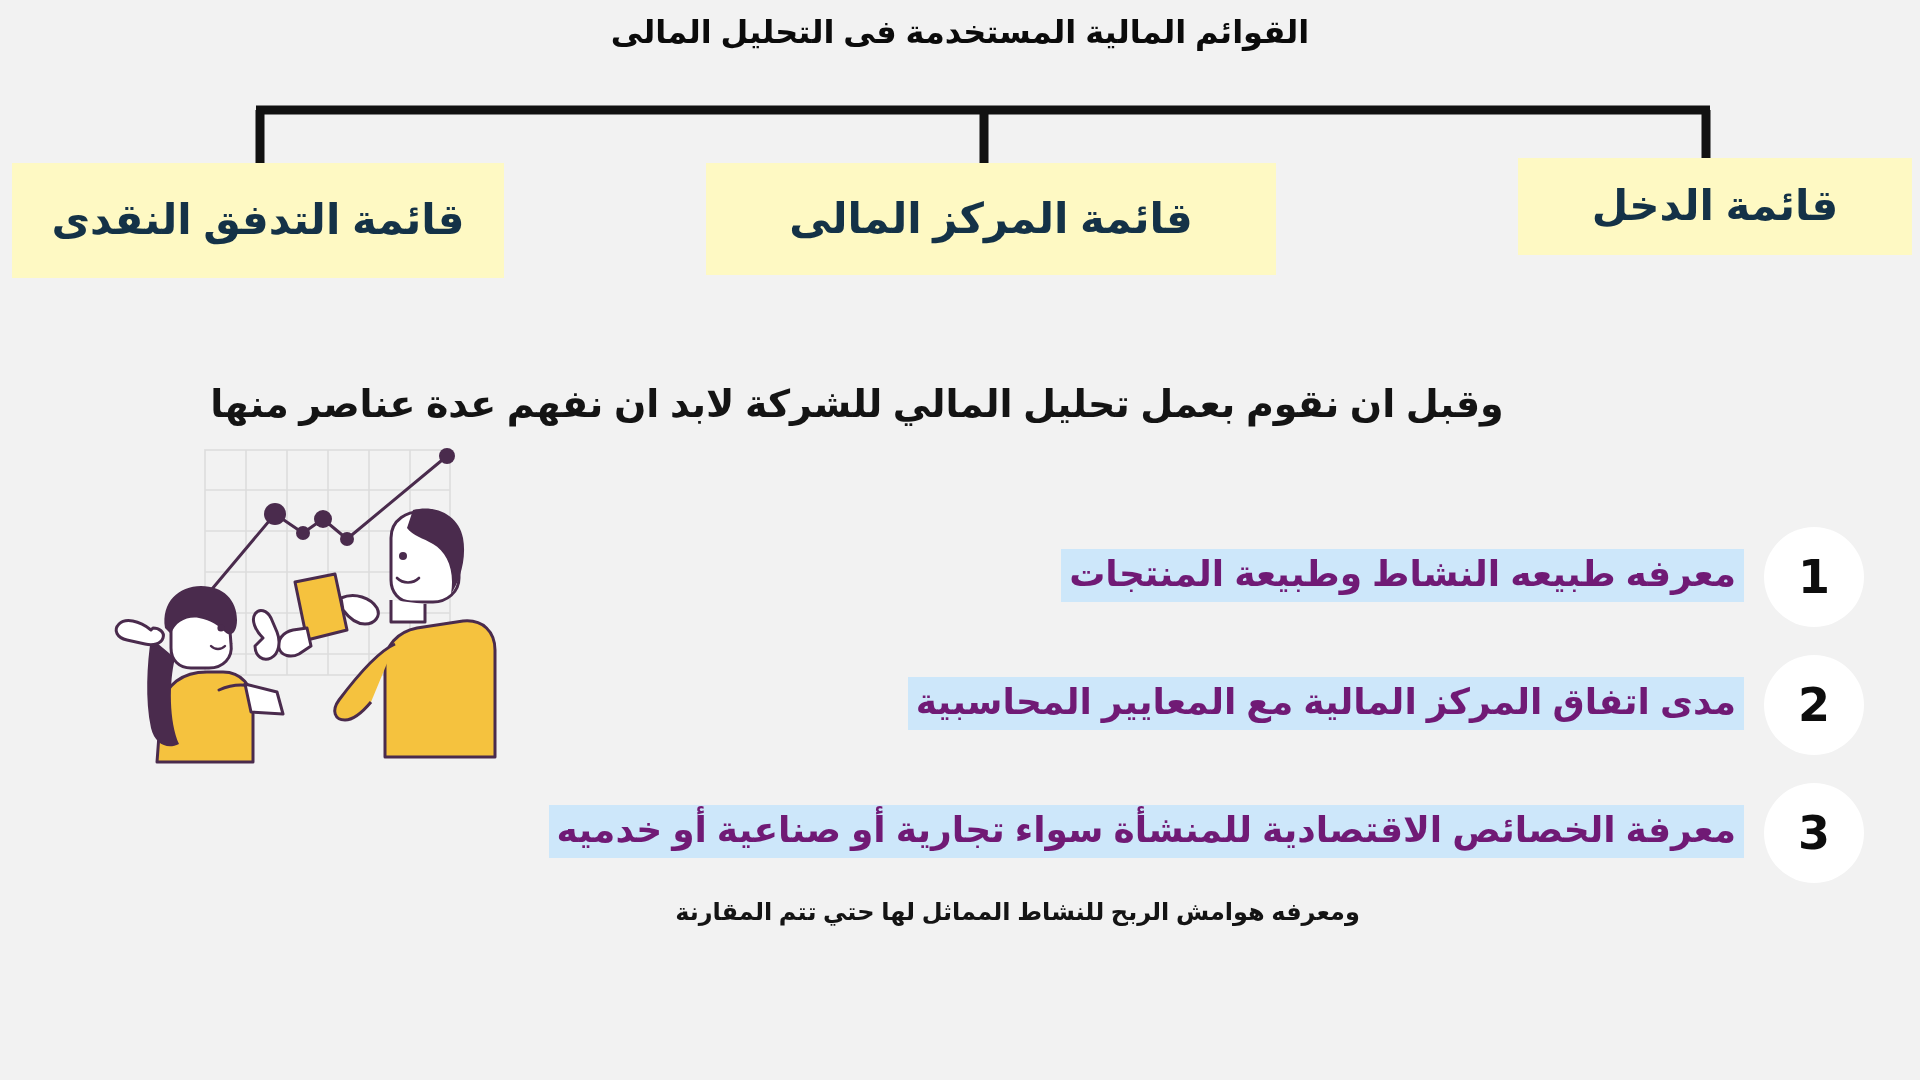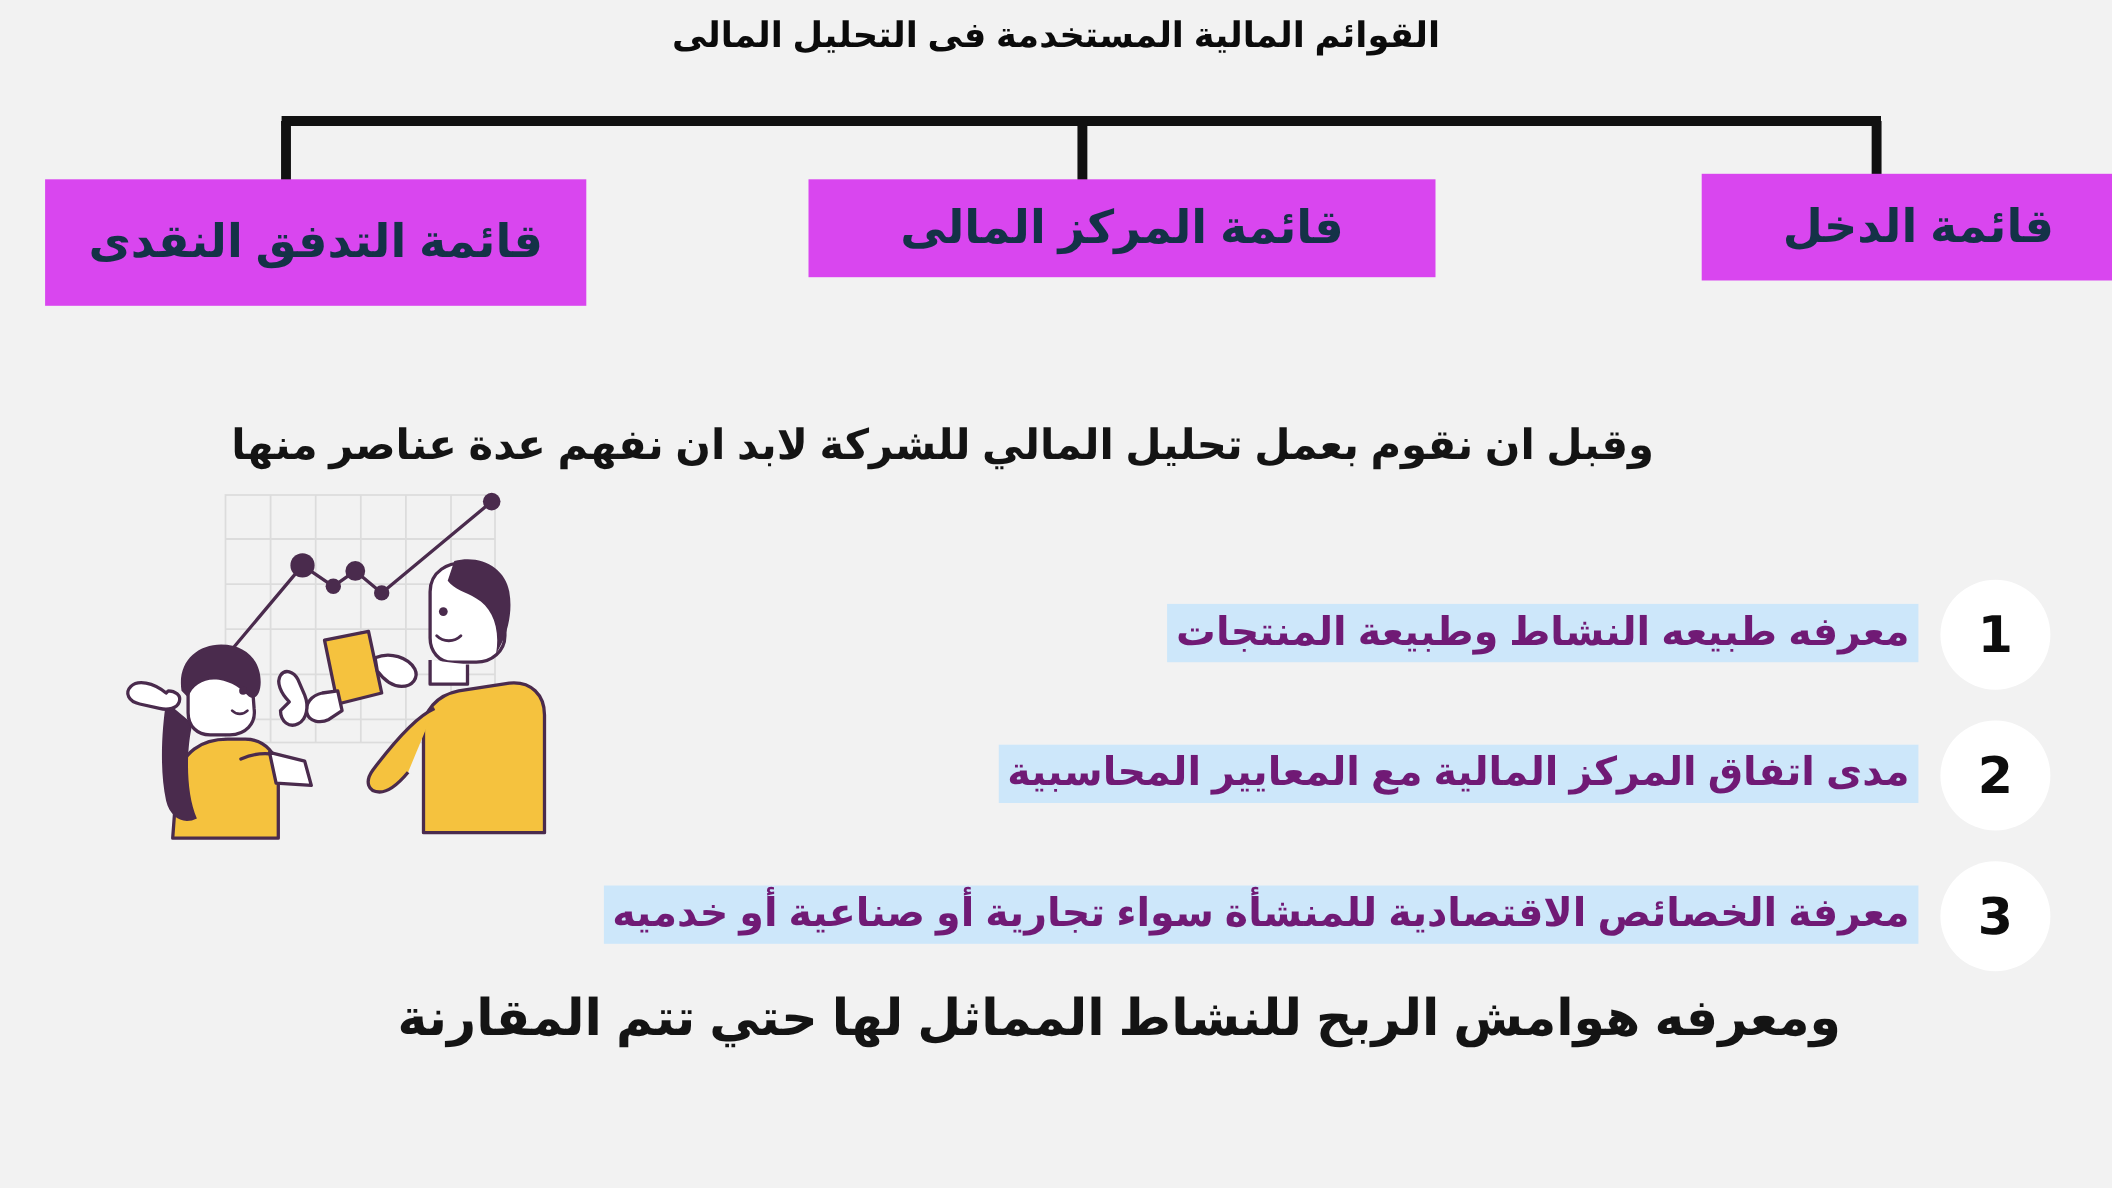--- a/index.html
+++ b/index.html
@@ -45,34 +45,33 @@
     left: 0;
     top: 0;
     width: 1920px;
     height: 1080px;
     pointer-events: none;
   }
 
   
   .box {
     position: absolute;
-    background: #d946ef;
+    background: #fef9c3;
     color: #143247;
     font-weight: bold;
     display: flex;
     align-items: center;
     justify-content: center;
     direction: rtl;
     text-align: center;
     line-height: 1.1;
     white-space: nowrap;
-    margin-left: 29px;
   }
   .box-1 { left: 12px;   top: 163px; width: 492px; height: 115px; font-size: 42px; }
-  .box-2 { left: 706px;  top: 163px; width: 570px; height: 89px; font-size: 42px; }
+  .box-2 { left: 706px;  top: 163px; width: 570px; height: 112px; font-size: 42px; }
   .box-3 { left: 1518px; top: 158px; width: 394px; height: 97px;  font-size: 42px; align-items: center; }
 
   
   .intro {
     position: absolute;
     top: 382px;
     left: 0;
     width: 1744px;
     padding-left: 0;
     padding-right: 30px;
@@ -130,21 +129,21 @@
   
   .closing {
     position: absolute;
     top: 898px;
     left: 0;
     width: 1920px;
     padding-left: 115px;
     box-sizing: border-box;
     text-align: center;
     direction: rtl;
-    font-size: 46px;
+    font-size: 24px;
     font-weight: bold;
     color: #141414;
     white-space: nowrap;
   }
 
   
   .illustration {
     position: absolute;
     left: 95px;
     top: 432px;

